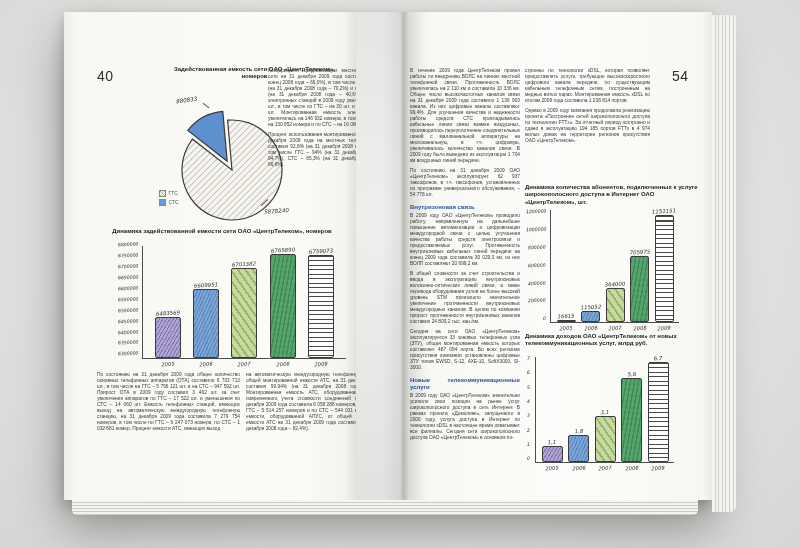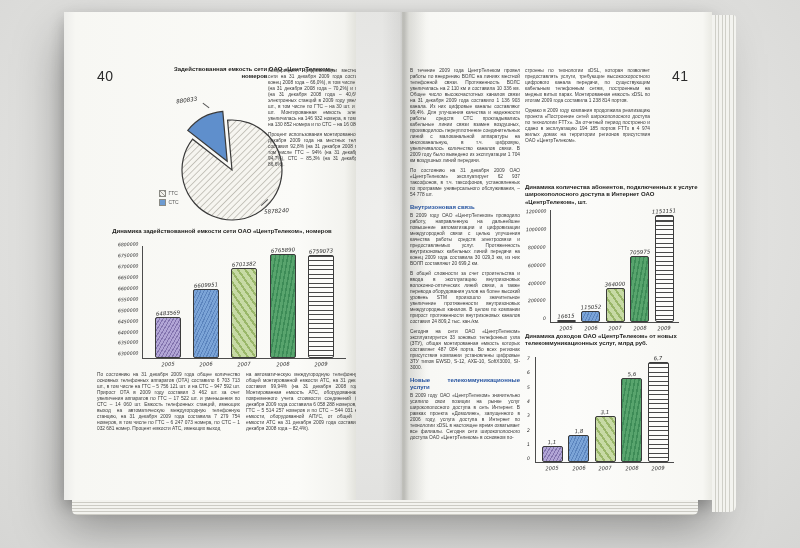--- a/index.html
+++ b/index.html
@@ -157,21 +157,21 @@
 
     <div class="body-text abs" style="left:33px;top:360px;width:143px;">
       <p>По состоянию на 31 декабря 2009 года общее количество основных телефонных аппаратов (ОТА) составило 6 703 713 шт., в том числе на ГТС – 5 756 121 шт. и на СТС – 947 592 шт. Прирост ОТА в 2009 году составил 3 462 шт. за счет увеличения аппаратов по ГТС – 17 522 шт. и уменьшения по СТС – 14 060 шт. Емкость телефонных станций, имеющих выход на автоматическую междугородную телефонную станцию, на 31 декабря 2009 года составила 7 279 754 номеров, в том числе по ГТС – 6 247 073 номера, по СТС – 1 032 681 номер. Процент емкости АТС, имеющих выход</p>
     </div>
     <div class="body-text abs" style="left:182px;top:360px;width:145px;">
       <p>на автоматическую междугородную телефонную станцию от общей монтированной емкости АТС, на 31 декабря 2009 года составил 99,94% (на 31 декабря 2008 года – 99,92%). Монтированная емкость АТС, оборудованная аппаратурой повременного учета стоимости соединений (АПУС), на 31 декабря 2009 года составила 6 058 288 номеров, в том числе по ГТС – 5 514 257 номеров и по СТС – 544 031 номер. Процент емкости, оборудованной АПУС, от общей монтированной емкости АТС на 31 декабря 2009 года составил 83,2% (на 31 декабря 2008 года – 82,4%).</p>
     </div>
   </div>
 
   <div class="page page-right">
-    <div class="pagenum" style="left:270px;top:56px;">41</div>
+    <div class="pagenum" style="left:270px;top:56px;">54</div>
 
     <div class="body-text abs" style="left:8px;top:56px;width:110px;">
       <p>В течение 2009 года ЦентрТелеком провел работы по внедрению ВОЛС на линиях местной телефонной связи. Протяженность ВОЛС увеличилась на 2 110 км и составила 10 336 км. Общее число высокочастотных каналов связи на 31 декабря 2009 года составило 1 136 903 канала. Из них цифровые каналы составляют 99,4%. Для улучшения качества и надежности работы средств СТС прокладывались кабельные линии связи взамен воздушных, производилось переуплотнение соединительных линий с малоканальной аппаратуры на многоканальную, в т.ч. цифровую, увеличивалось количество каналов связи. В 2009 году было выведено из эксплуатации 1 704 км воздушных линий передачи.</p>
       <p>По состоянию на 31 декабря 2009 ОАО «ЦентрТелеком» эксплуатирует 62 937 таксофонов, в т.ч. таксофонов, установленных по программе универсального обслуживания, – 54 778 шт.</p>
       <div class="blue-head">Внутризоновая связь</div>
       <p>В 2009 году ОАО «ЦентрТелеком» проводило работу, направленную на дальнейшее повышение автоматизации и цифровизации междугородной связи с целью улучшения качества работы средств электросвязи и предоставляемых услуг. Протяженность внутризоновых кабельных линий передачи на конец 2009 года составила 30 029,3 км, из них ВОЛП составляют 20 699,2 км.</p>
       <p>В общей сложности за счет строительства и ввода в эксплуатацию внутризоновых волоконно-оптических линий связи, а также перевода оборудования узлов на более высокий уровень STM произошло значительное увеличение протяженности внутризоновых междугородных каналов. В целом по компании прирост протяженности внутризоновых каналов составил 24 809,2 тыс. кан./км.</p>
       <p>Сегодня на сети ОАО «ЦентрТелеком» эксплуатируется 33 зоновых телефонных узла (ЗТУ), общая монтированная емкость которых составляет 487 084 порта. Во всех регионах присутствия компании установлены цифровые ЗТУ типов EWSD, S-12, AXE-10, SoftX3000, SI-3000.</p>
       <div class="blue-head">Новые телекоммуникационные услуги</div>
       <p>В 2009 году ОАО «ЦентрТелеком» значительно усилило свои позиции на рынке услуг широкополосного доступа в сеть Интернет. В рамках проекта «Домолинк», запущенного в 2006 году, услуга доступа в Интернет по технологии xDSL в настоящее время охватывает все филиалы. Сегодня сети широкополосного доступа ОАО «ЦентрТелеком» в основном по-</p>

